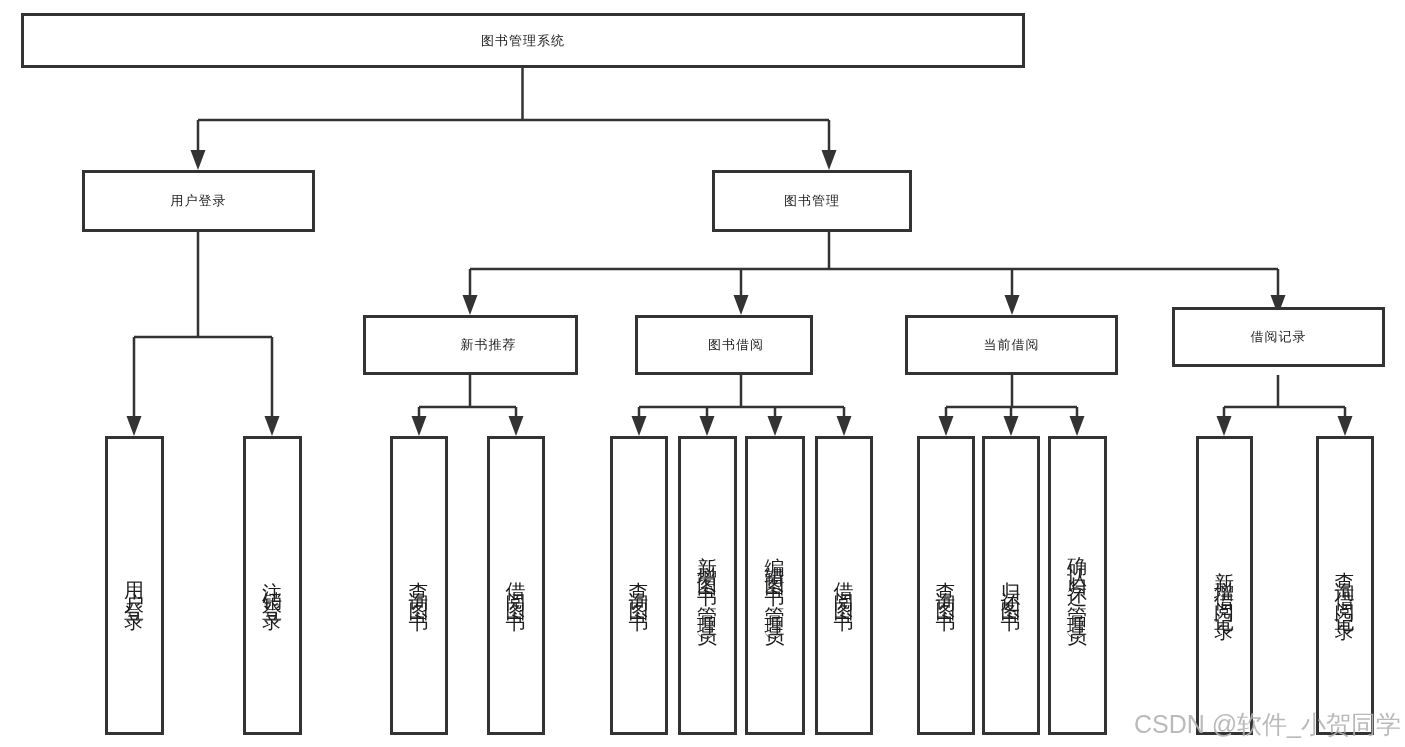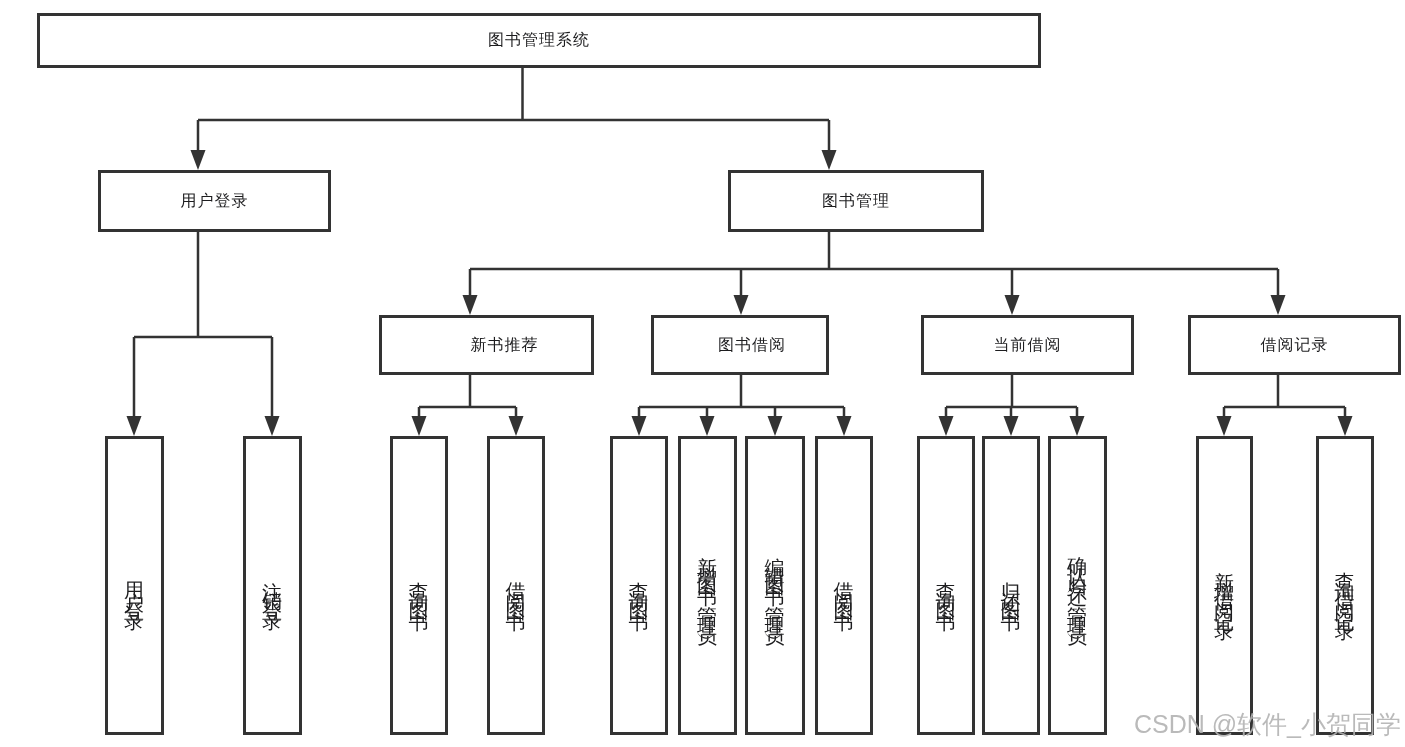--- a/index.html
+++ b/index.html
@@ -41,24 +41,23 @@
     position:absolute;
     box-sizing:border-box;
     border:3px solid var(--border);
     background:var(--background);
     display:flex;
     align-items:center;
     justify-content:center;
     z-index:2;
   }
   .node-h{
-    font-size:16px;
+    font-size:13px;
     letter-spacing:1px;
     white-space:nowrap;
-    margin-left:16px;
   }
   .vtext{
     writing-mode:vertical-rl;
     text-orientation:mixed;
     font-size:20px;
     line-height:1;
     letter-spacing:10px;
     white-space:nowrap;
   }
   .watermark{
@@ -113,34 +112,34 @@
     <polygon class="chead" points="1337.5,416 1352.5,416 1345,436"></polygon>
   </svg>
 
   <div class="node node-h" style="left:21px;top:13px;width:1004px;height:55px;">
     <span>图书管理系统</span>
   </div>
 
   <div class="node node-h" style="left:82px;top:170px;width:233px;height:62px;">
     <span>用户登录</span>
   </div>
-  <div class="node node-h" style="left:712px;top:170px;width:256px;height:62px;align-items:center;">
+  <div class="node node-h" style="left:712px;top:170px;width:200px;height:62px;align-items:center;">
     <span>图书管理</span>
   </div>
 
   <div class="node node-h" style="left:363px;top:315px;width:215px;height:60px;padding-left:36px;">
     <span>新书推荐</span>
   </div>
   <div class="node node-h" style="left:635px;top:315px;width:178px;height:60px;padding-left:24px;">
     <span>图书借阅</span>
   </div>
   <div class="node node-h" style="left:905px;top:315px;width:213px;height:60px;font-family:Liberation Serif, serif;">
     <span>当前借阅</span>
   </div>
-  <div class="node node-h" style="left:1172px;top:315px;width:213px;height:60px;">
+  <div class="node node-h" style="left:1172px;top:307px;width:213px;height:60px;">
     <span>借阅记录</span>
   </div>
 
   <div class="node" style="left:105px;top:436px;width:59px;height:299px;">
     <span class="vtext">用户登录</span>
   </div>
   <div class="node" style="left:243px;top:436px;width:59px;height:299px;">
     <span class="vtext">注销登录</span>
   </div>
 

